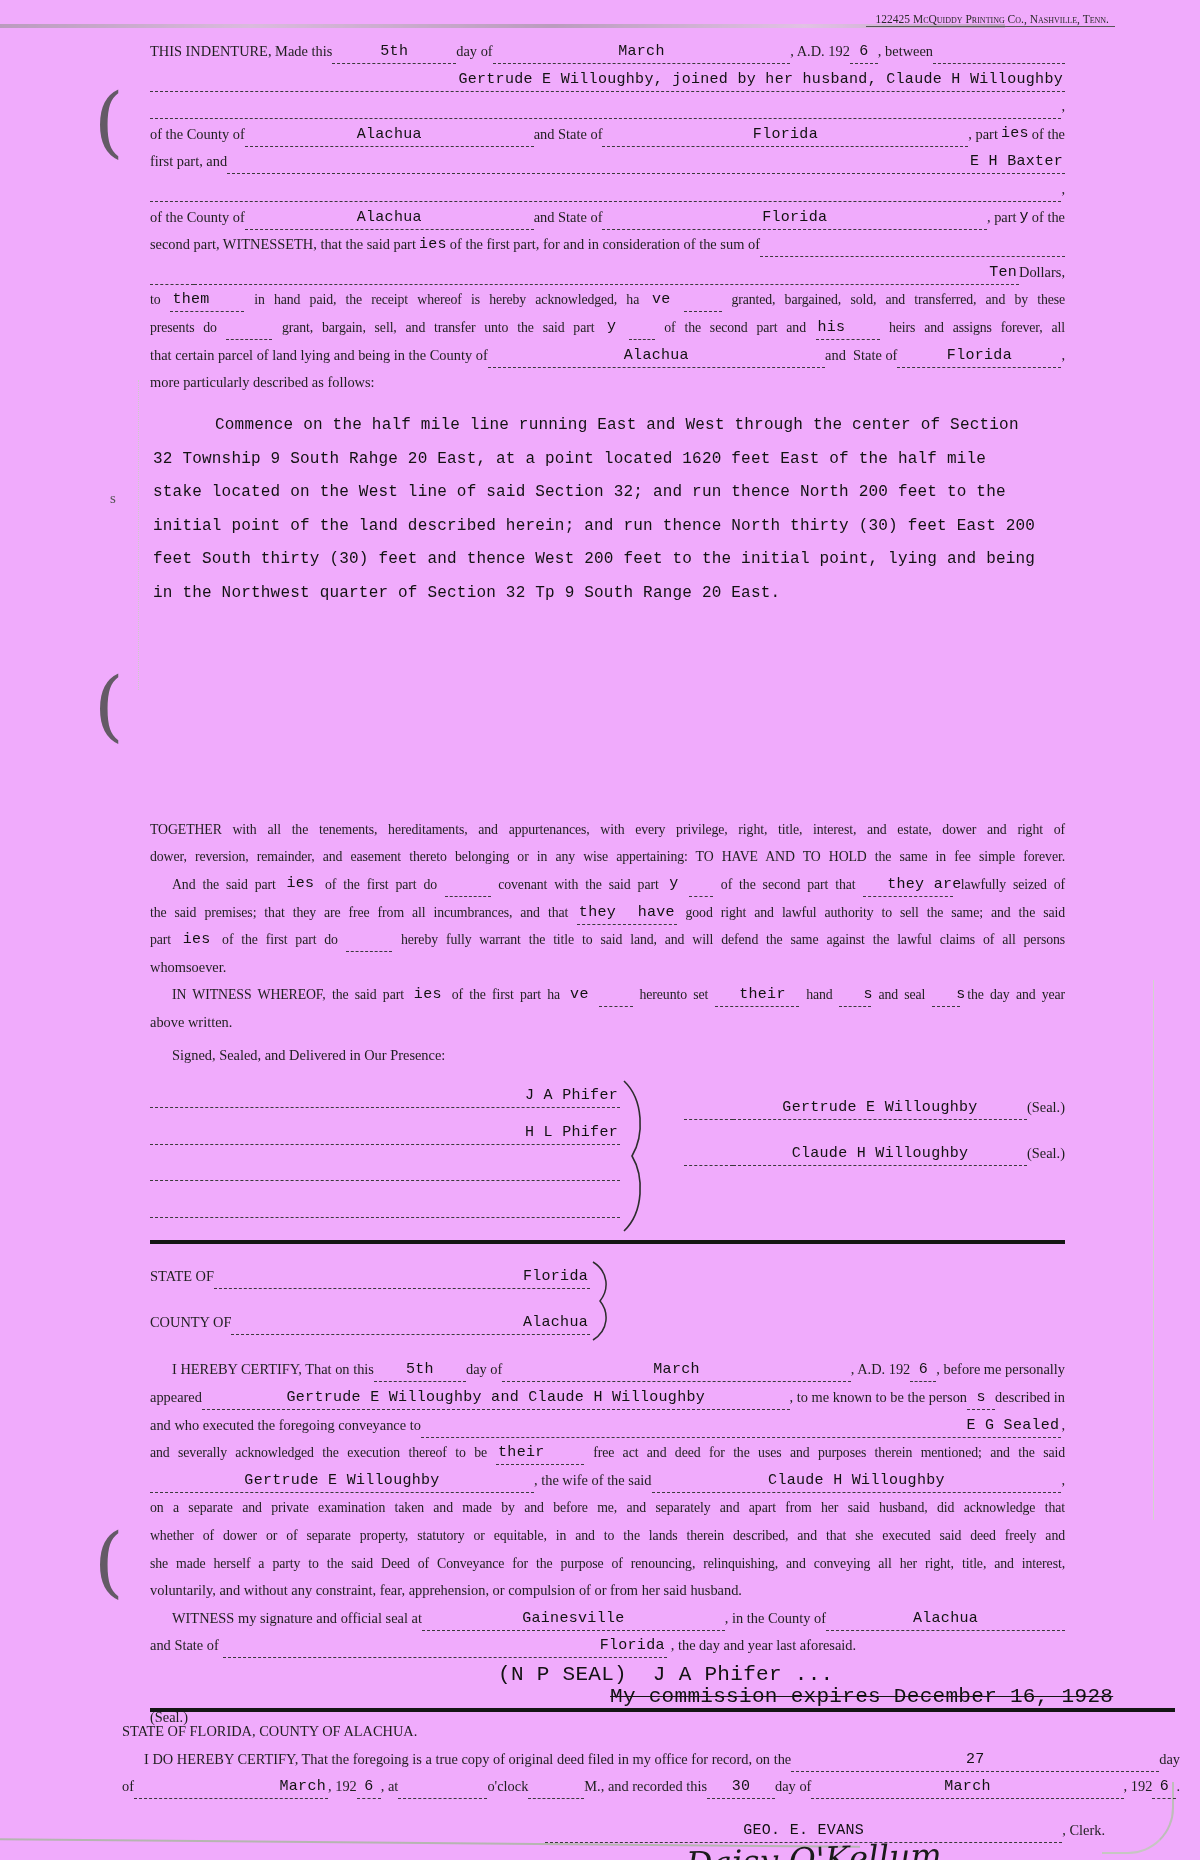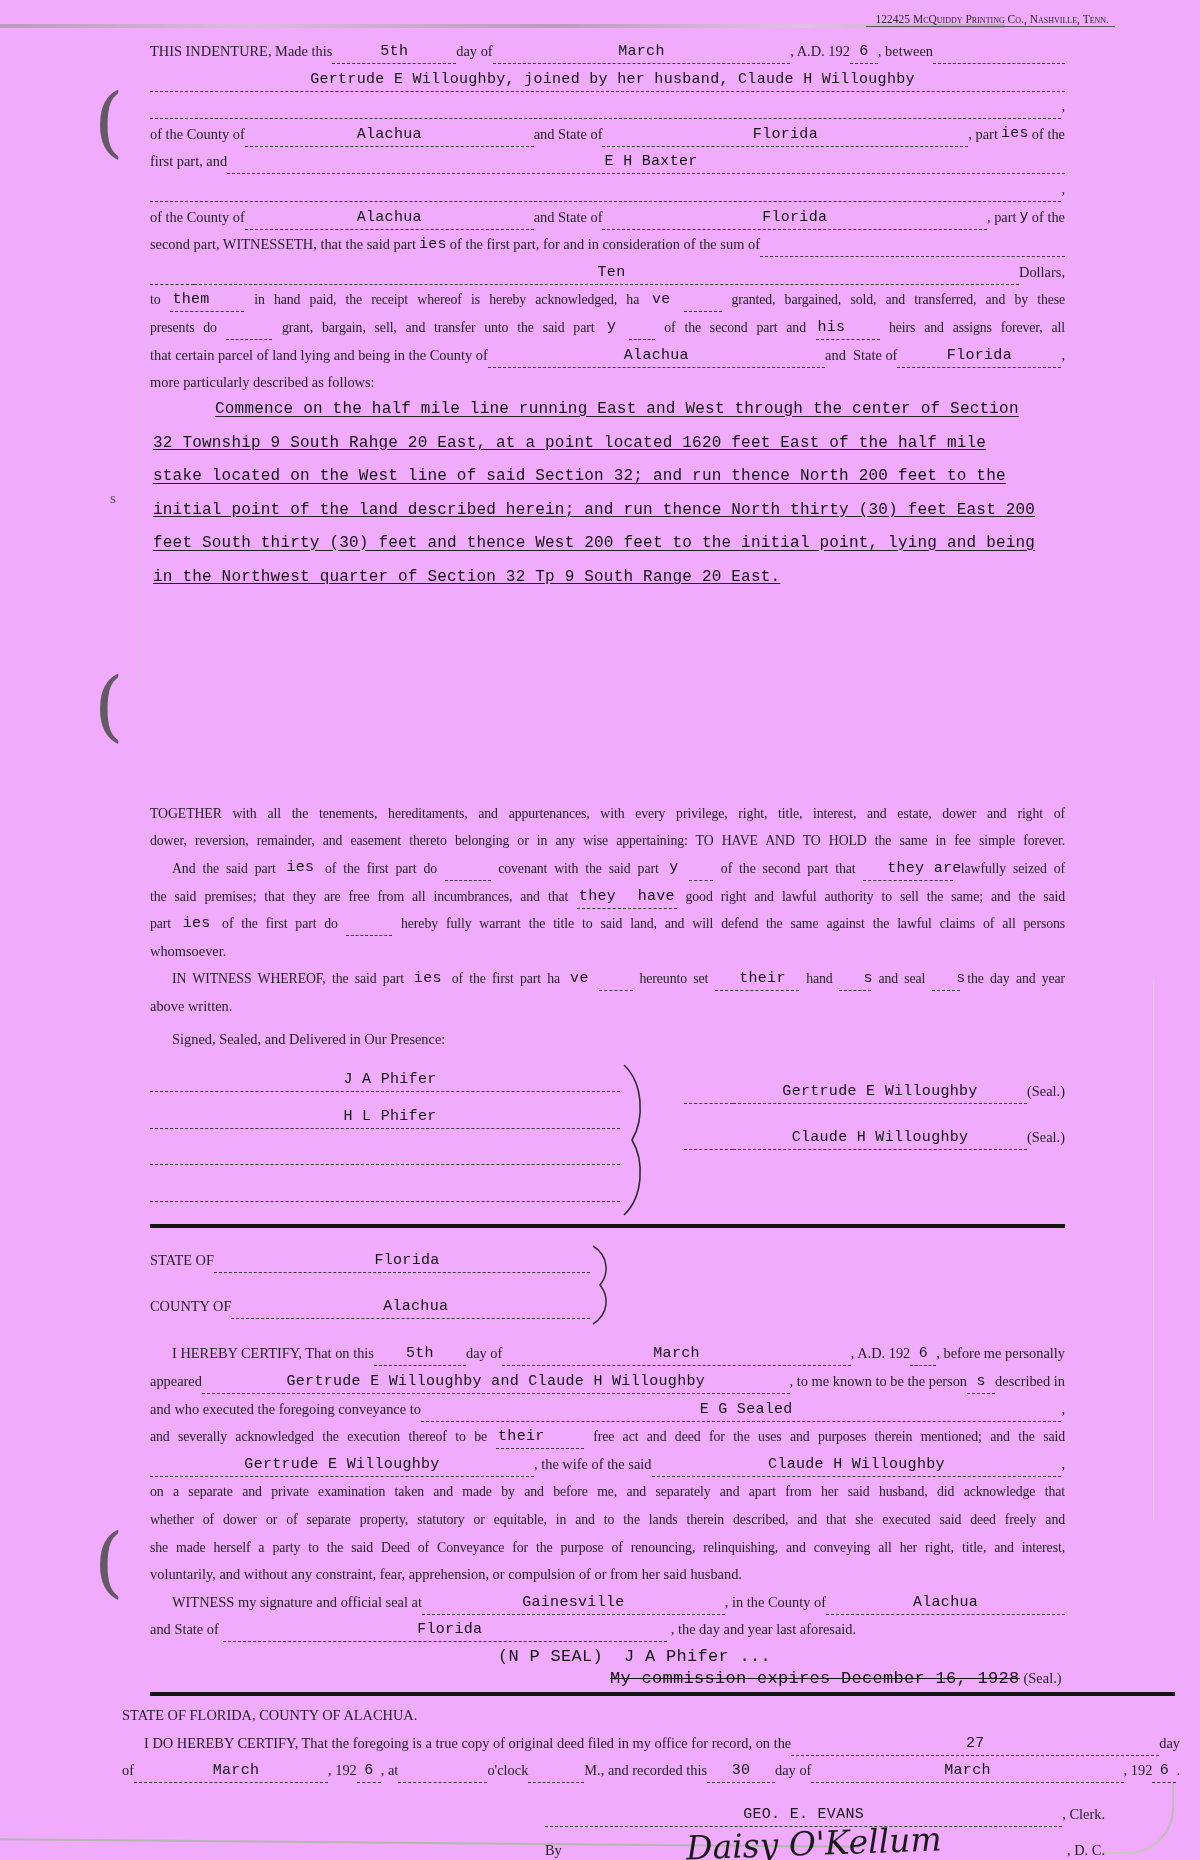--- a/index.html
+++ b/index.html
@@ -11,47 +11,47 @@
   .fl{height:27.6px;position:relative;}
   .fl.f{display:flex;align-items:baseline;}
   .fl.j{text-align:justify;text-align-last:justify;}
   .fl.l{text-align:left;}
   .pp{font-family:"Liberation Serif",serif;font-size:14.4px;color:#1f1f1f;white-space:pre;}
   .fl.j .pp{font-size:13.8px;letter-spacing:-0.1px;white-space:normal;}
   .tt{font-family:"Liberation Mono",monospace;font-size:15px;color:#121212;letter-spacing:.3px;white-space:pre;}
   .ti{margin:0 3px;position:relative;top:-1.5px;}
   .b{display:inline-block;border-bottom:1.4px dashed #3a3a3a;text-align:center;padding:0 2px 2px;vertical-align:baseline;min-width:18px;}
   .b .tt{position:relative;top:-1px;}
-  .b.al{text-align:center;padding-left:12px;}
+  .b.al{text-align:right;padding-left:12px;}
   .fl.f .b.g{flex:1 1 auto;}
   .strike{text-decoration:line-through;text-decoration-thickness:1.4px;}
   .hand{font-family:"DejaVu Serif",serif;font-style:italic;font-size:33px;line-height:10px;color:#1b1b1b;display:inline-block;transform:rotate(-2deg);}
 
   
   .printer{position:absolute;top:13px;right:85px;font-size:11.5px;font-variant:small-caps;color:#2a2a2a;
            border-bottom:1px solid #555;padding:0 6px 1px 10px;}
   .smear{position:absolute;top:24px;left:0;width:1005px;height:4px;background:linear-gradient(90deg,#8f8f8c,#c9c9c5 25%,#90908d 55%,#d5d5d1 80%,#9a9a97);opacity:.55;filter:blur(.4px);}
-  .desc{text-decoration:underline;}
+  .desc{margin-top:16px;}
   .desc .fl{height:33.5px;}
   .desc .tt{font-size:16px;letter-spacing:.2px;}
   .hab{margin-top:202px;}
   .wit-header{height:30px;margin-top:6px;}
   .witrow{display:flex;align-items:flex-start;}
   .witleft{width:470px;padding-top:10px;}
   .witleft .fl{height:36.5px;}
   .witright{flex:1;padding-top:22px;padding-left:34px;}
   .witright .fl{height:46px;}
   .brace{flex:0 0 auto;margin-top:2px;}
   .hrule{border-top:4px solid #151515;margin-top:6px;}
   .ackrow{display:flex;align-items:flex-start;margin-top:14px;}
   .ackleft{width:440px;}
   .ackleft .fl{height:37px;margin-top:9px;}
   .cert{margin-top:10px;}
   .notary .fl{height:21px;}
-  .notary .tt{font-size:17px;}
+  .notary .tt{font-size:21px;}
   .hrule2{border-top:4px solid #151515;margin-top:2px;margin-right:-110px;}
   .bottom{margin:10px -115px 0 -28px;}
   .clerk{margin-left:423px;width:560px;margin-top:16px;}
   .clerk .fl{height:34px;}
 
   
   .punch{position:absolute;left:94px;font-family:"DejaVu Serif",serif;font-size:76px;font-weight:300;color:#4c4c4c;opacity:.85;line-height:1;}
   .penmark{position:absolute;left:110px;font-size:15px;color:#555;}
   .vline-l{position:absolute;left:138px;top:380px;height:310px;border-left:1px dotted #ccccc8;}
   .vline-r{position:absolute;right:46px;top:980px;height:540px;border-left:1px solid #d2d2ce;}

